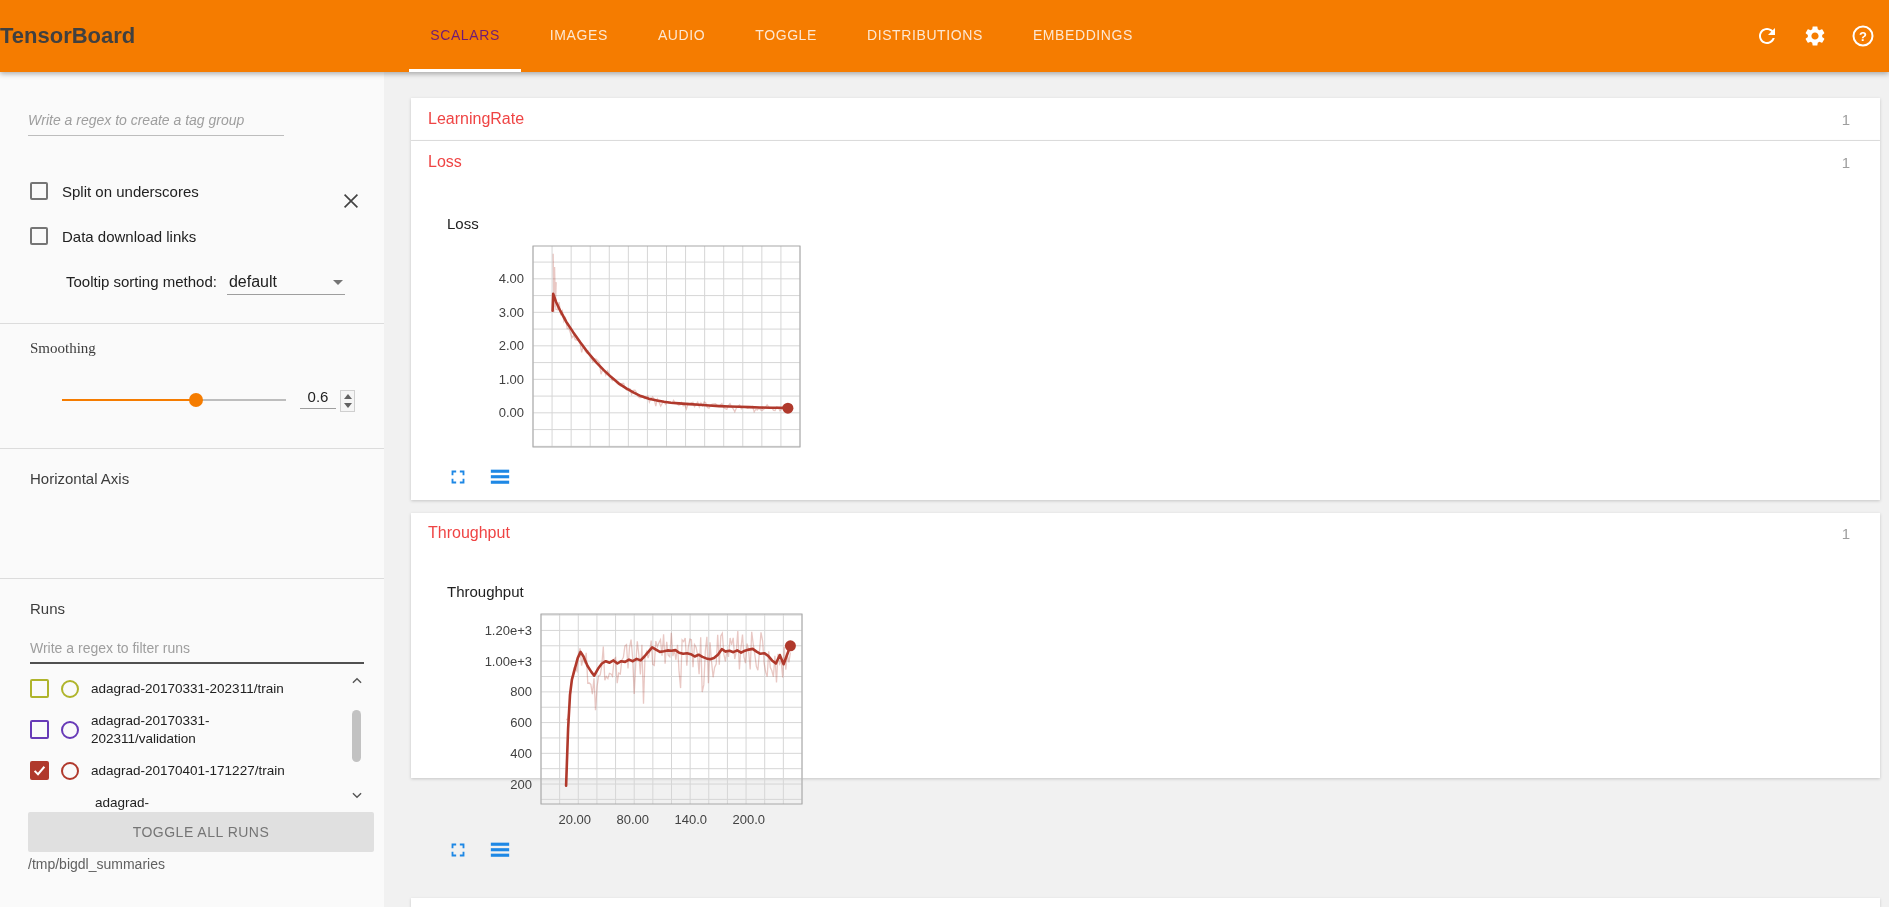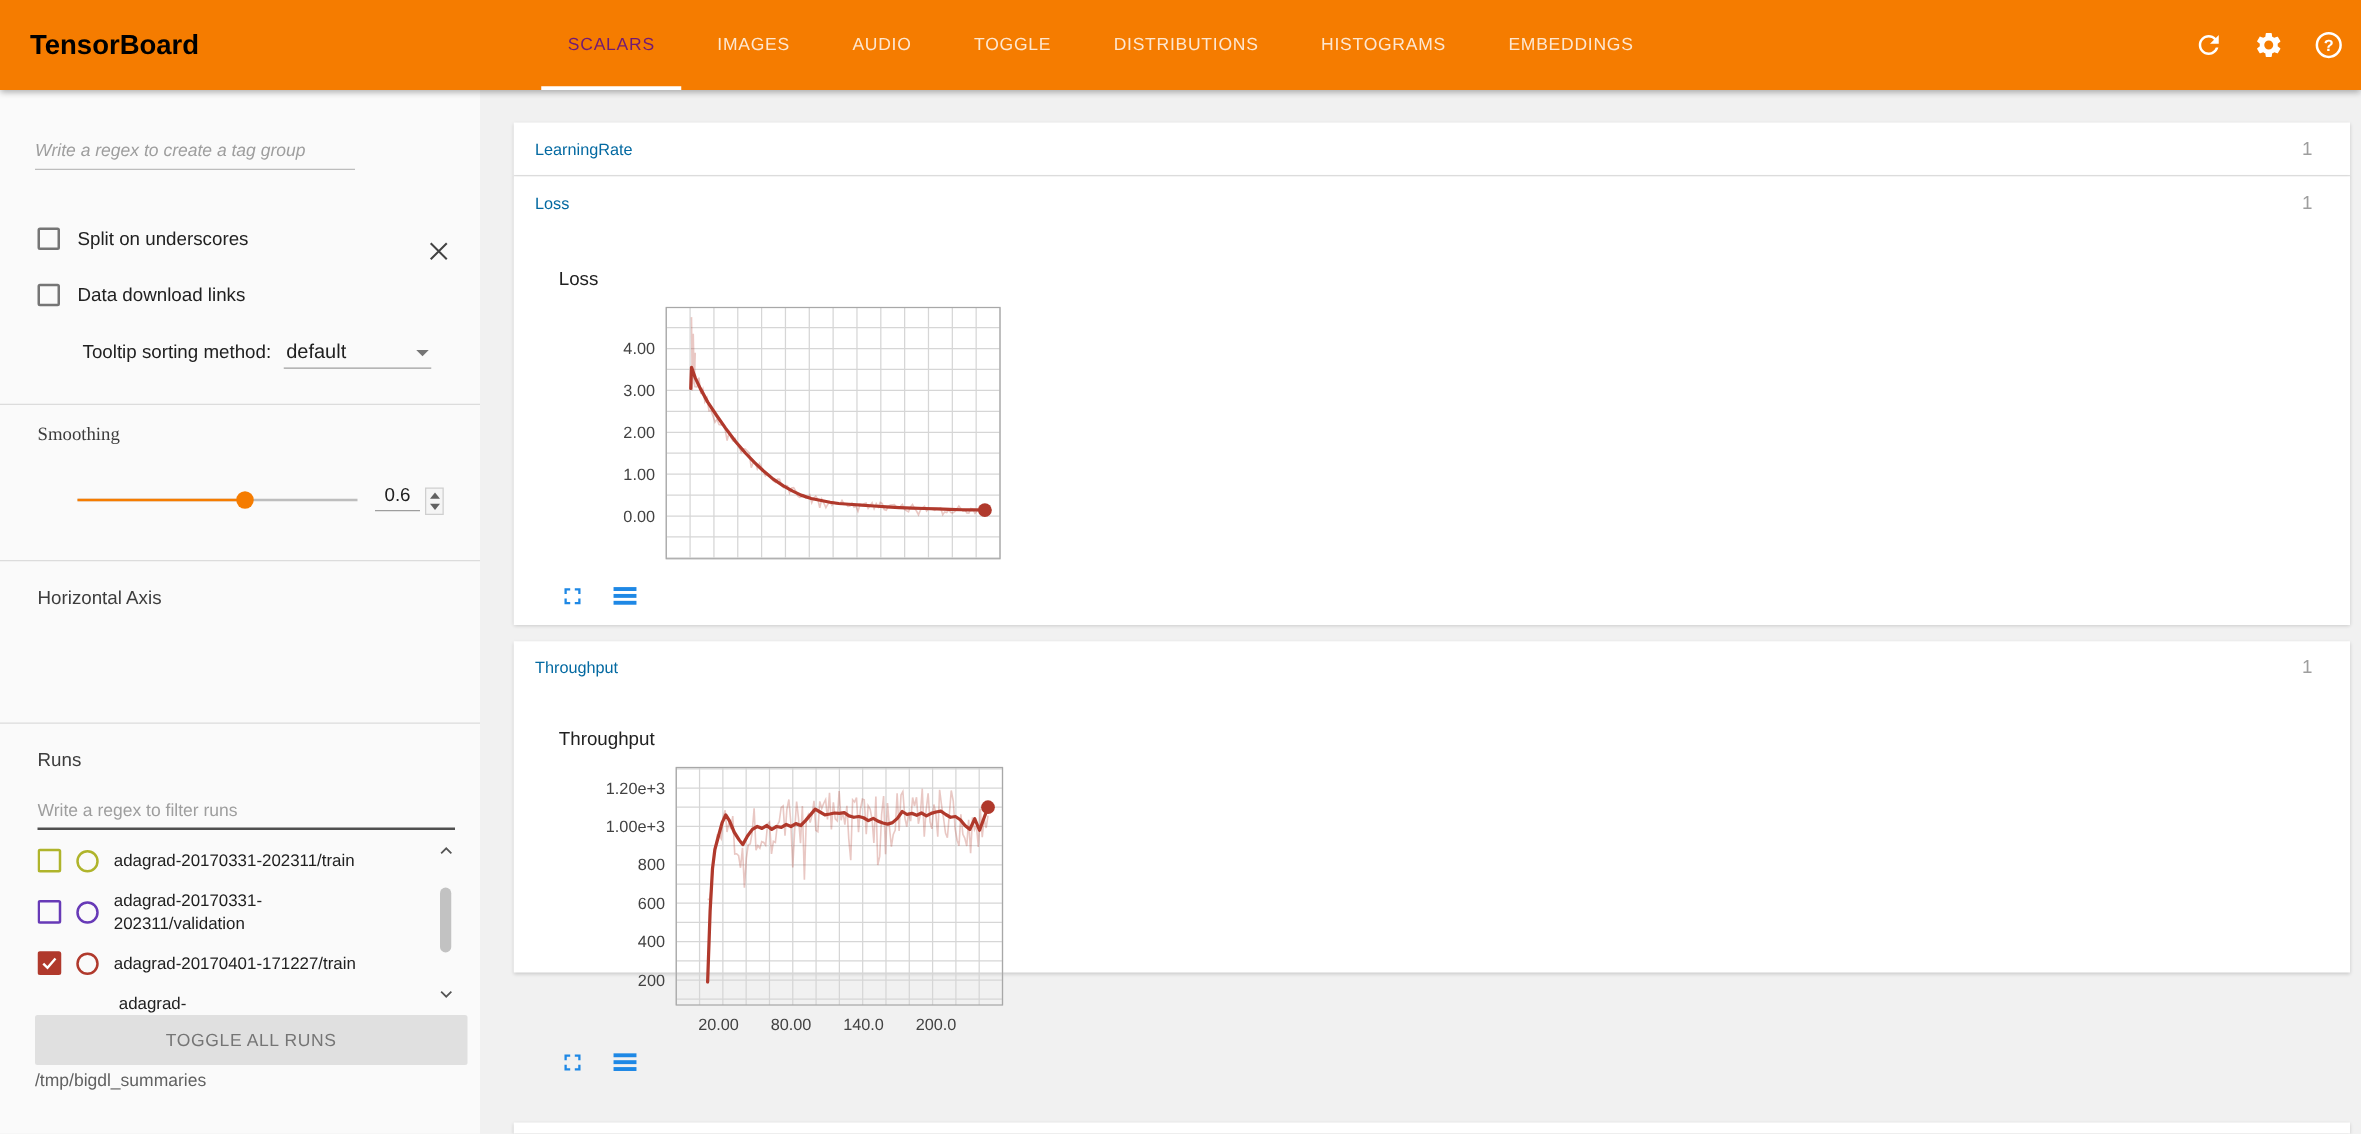--- a/index.html
+++ b/index.html
@@ -4,22 +4,22 @@
 <style>
   * { margin:0; padding:0; box-sizing:border-box; }
   html,body { width:1889px; height:907px; overflow:hidden;
     font-family:"Liberation Sans", sans-serif; background:#f1f1f1; }
   #page { position:relative; width:1889px; height:907px; }
 
   
   #header { position:absolute; top:0; left:0; width:1889px; height:72px;
     background:#F57C00; display:flex; align-items:stretch;
     box-shadow:0 2px 5px rgba(0,0,0,0.3); z-index:50; }
-  #app-title { color:#000000; font-size:22px; font-weight:bold; line-height:72px;
-    padding-left:24px; white-space:nowrap; }
+  #app-title { color:#404040; font-size:22px; font-weight:bold; line-height:72px;
+    white-space:nowrap; }
   #tabbar { display:flex; margin-left:270px; }
   .tab { color:rgba(255,255,255,0.82); font-size:14px; letter-spacing:0.6px;
     padding:0 21px; display:flex; align-items:center; cursor:pointer;
     border-bottom:3px solid transparent; margin:0 4px; }
   .tab.active { color:#701a75; border-bottom:3px solid #fff; }
   #header-icons { position:absolute; right:14px; top:0; height:72px;
     display:flex; align-items:center; gap:24px; }
   .hicon { width:24px; height:24px; cursor:pointer; }
   .hicon svg { width:24px; height:24px; display:block; }
 
@@ -82,21 +82,21 @@
     background:#e0e0e0; border:none; border-radius:2px; color:#757575; font-size:14px;
     letter-spacing:0.5px; cursor:pointer; font-family:"Liberation Sans", sans-serif; }
   #log-dir { position:absolute; left:28px; top:784px; font-size:14px; color:#616161; }
 
   
   #main { position:absolute; top:72px; left:384px; width:1505px; height:835px; background:#f1f1f1; }
   .card { position:absolute; left:27px; width:1469px; background:#fff;
     box-shadow:0 1px 3px rgba(0,0,0,0.18); }
   .sec-header { position:relative; height:42px; display:flex; align-items:center;
     padding:0 30px 0 17px; cursor:pointer; }
-  .sec-title { font-size:13px; color:#0369a1; }
+  .sec-title { font-size:16px; color:#ef4444; }
   .sec-count { position:absolute; right:30px; font-size:15px; color:#9e9e9e; }
   #sec-learningrate { top:26px; height:43px; border-bottom:1px solid #e2e2e2; }
   #sec-loss { top:69px; height:359px; }
   #sec-throughput { top:441px; height:265px; }
   #sec-bottom-sliver { top:826px; height:9px; }
   .chart-block { position:absolute; left:36px; }
   .chart-title { font-size:15px; color:#212121; }
   .chart-icons { position:absolute; left:36px; display:flex; gap:20px; }
   .cicon { width:22px; height:22px; cursor:pointer; }
   .cicon svg { width:22px; height:22px; display:block; }
@@ -108,21 +108,20 @@
 <div id="page">
 
   <div id="header">
     <div id="app-title">TensorBoard</div>
     <div id="tabbar">
         <div class="tab active">SCALARS</div>
         <div class="tab">IMAGES</div>
         <div class="tab">AUDIO</div>
         <div class="tab">TOGGLE</div>
         <div class="tab">DISTRIBUTIONS</div>
-        <div class="tab">HISTOGRAMS</div>
         <div class="tab">EMBEDDINGS</div>
       </div>
     <div id="header-icons">
       <span class="hicon">
         <svg viewBox="0 0 24 24">
             <path fill="#fff" d="M17.65 6.35C16.2 4.9 14.21 4 12 4c-4.42 0-7.99 3.58-8 8s3.57 8 7.99 8c3.73 0 6.84-2.55 7.73-6h-2.08c-.82 2.33-3.04 4-5.65 4-3.31 0-6-2.69-6-6s2.69-6 6-6c1.66 0 3.14.69 4.22 1.78L13 11h7V4l-2.35 2.35z"></path>
           </svg>
       </span>
       <span class="hicon">
         <svg viewBox="0 0 24 24">

